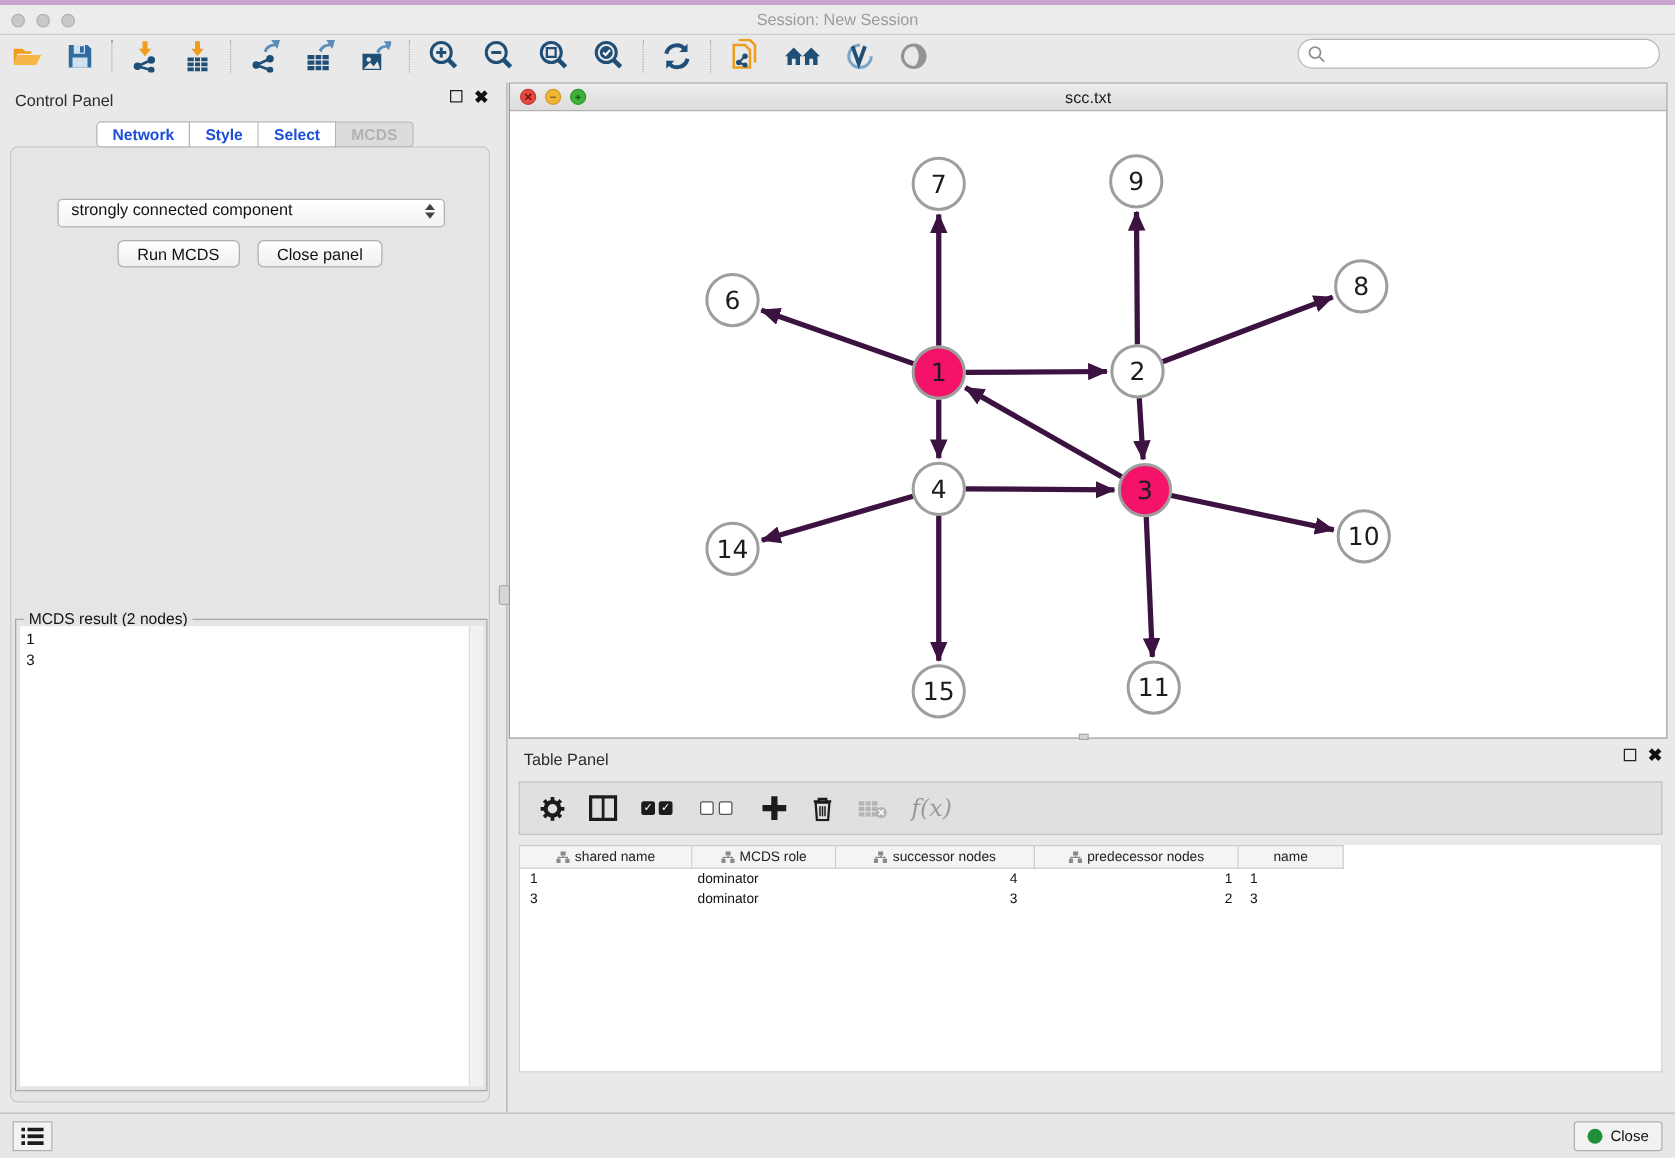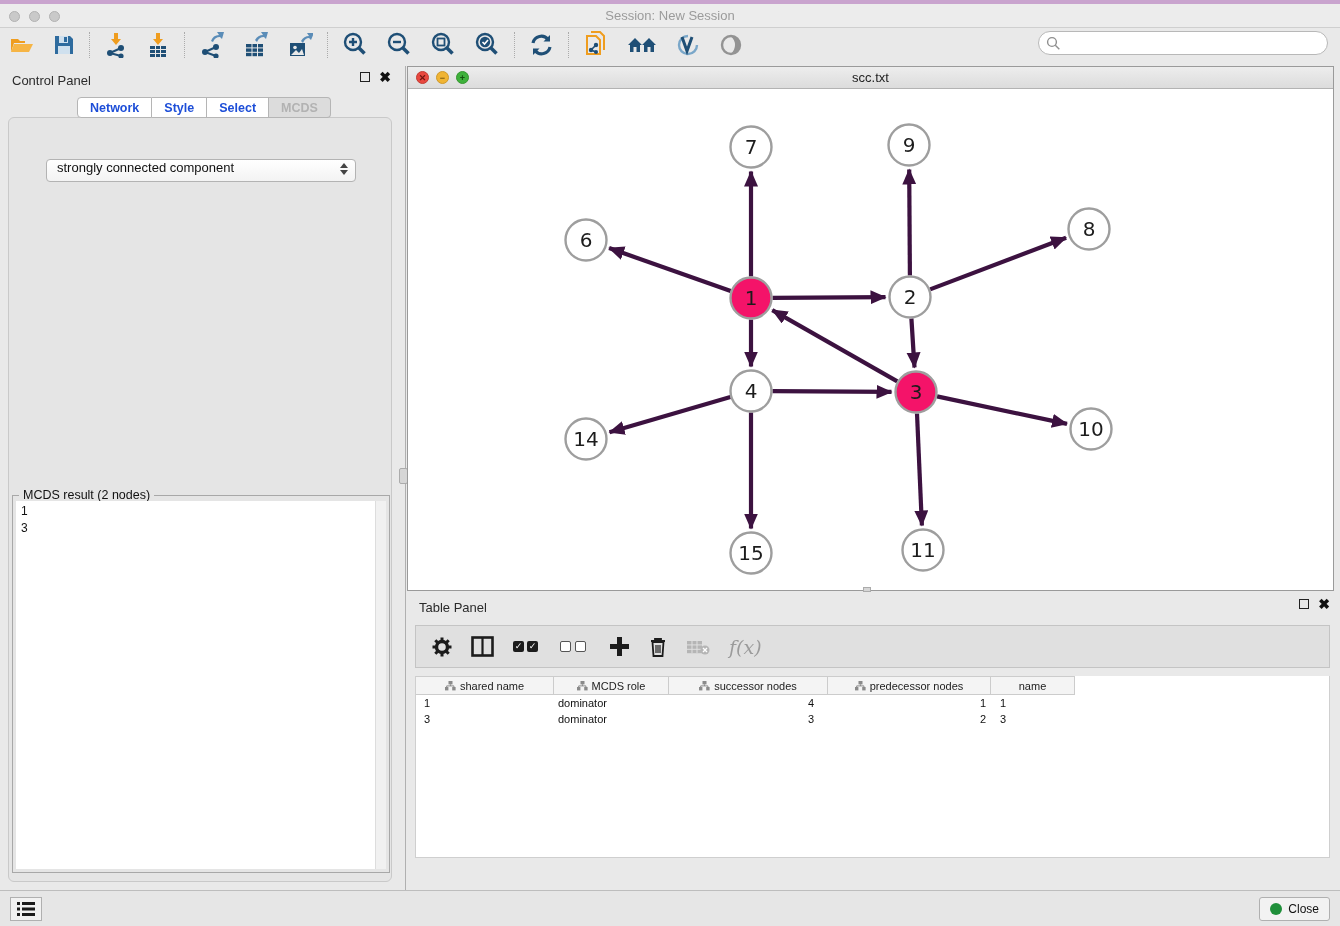--- a/index.html
+++ b/index.html
@@ -302,20 +302,24 @@
   <div class="seg last sel">MCDS</div>
 </div>
 
 <div class="cp-box">
   <div class="dropdown">
     <span>strongly connected component</span>
     <span class="dd-arrows">
       <span class="tri-up"></span>
         <span class="tri-dn"></span>
     </span>
+  </div>
+  <div class="btn-row">
+    <button class="pbtn">Run MCDS</button>
+    <button class="pbtn">Close panel</button>
   </div>
   <div class="result-group">
     <span class="result-legend">MCDS result (2 nodes)</span>
     <div class="result-area">
       <div>1</div>
       <div>3</div>
     </div>
     <div class="result-scroll"></div>
   </div>
 </div>

